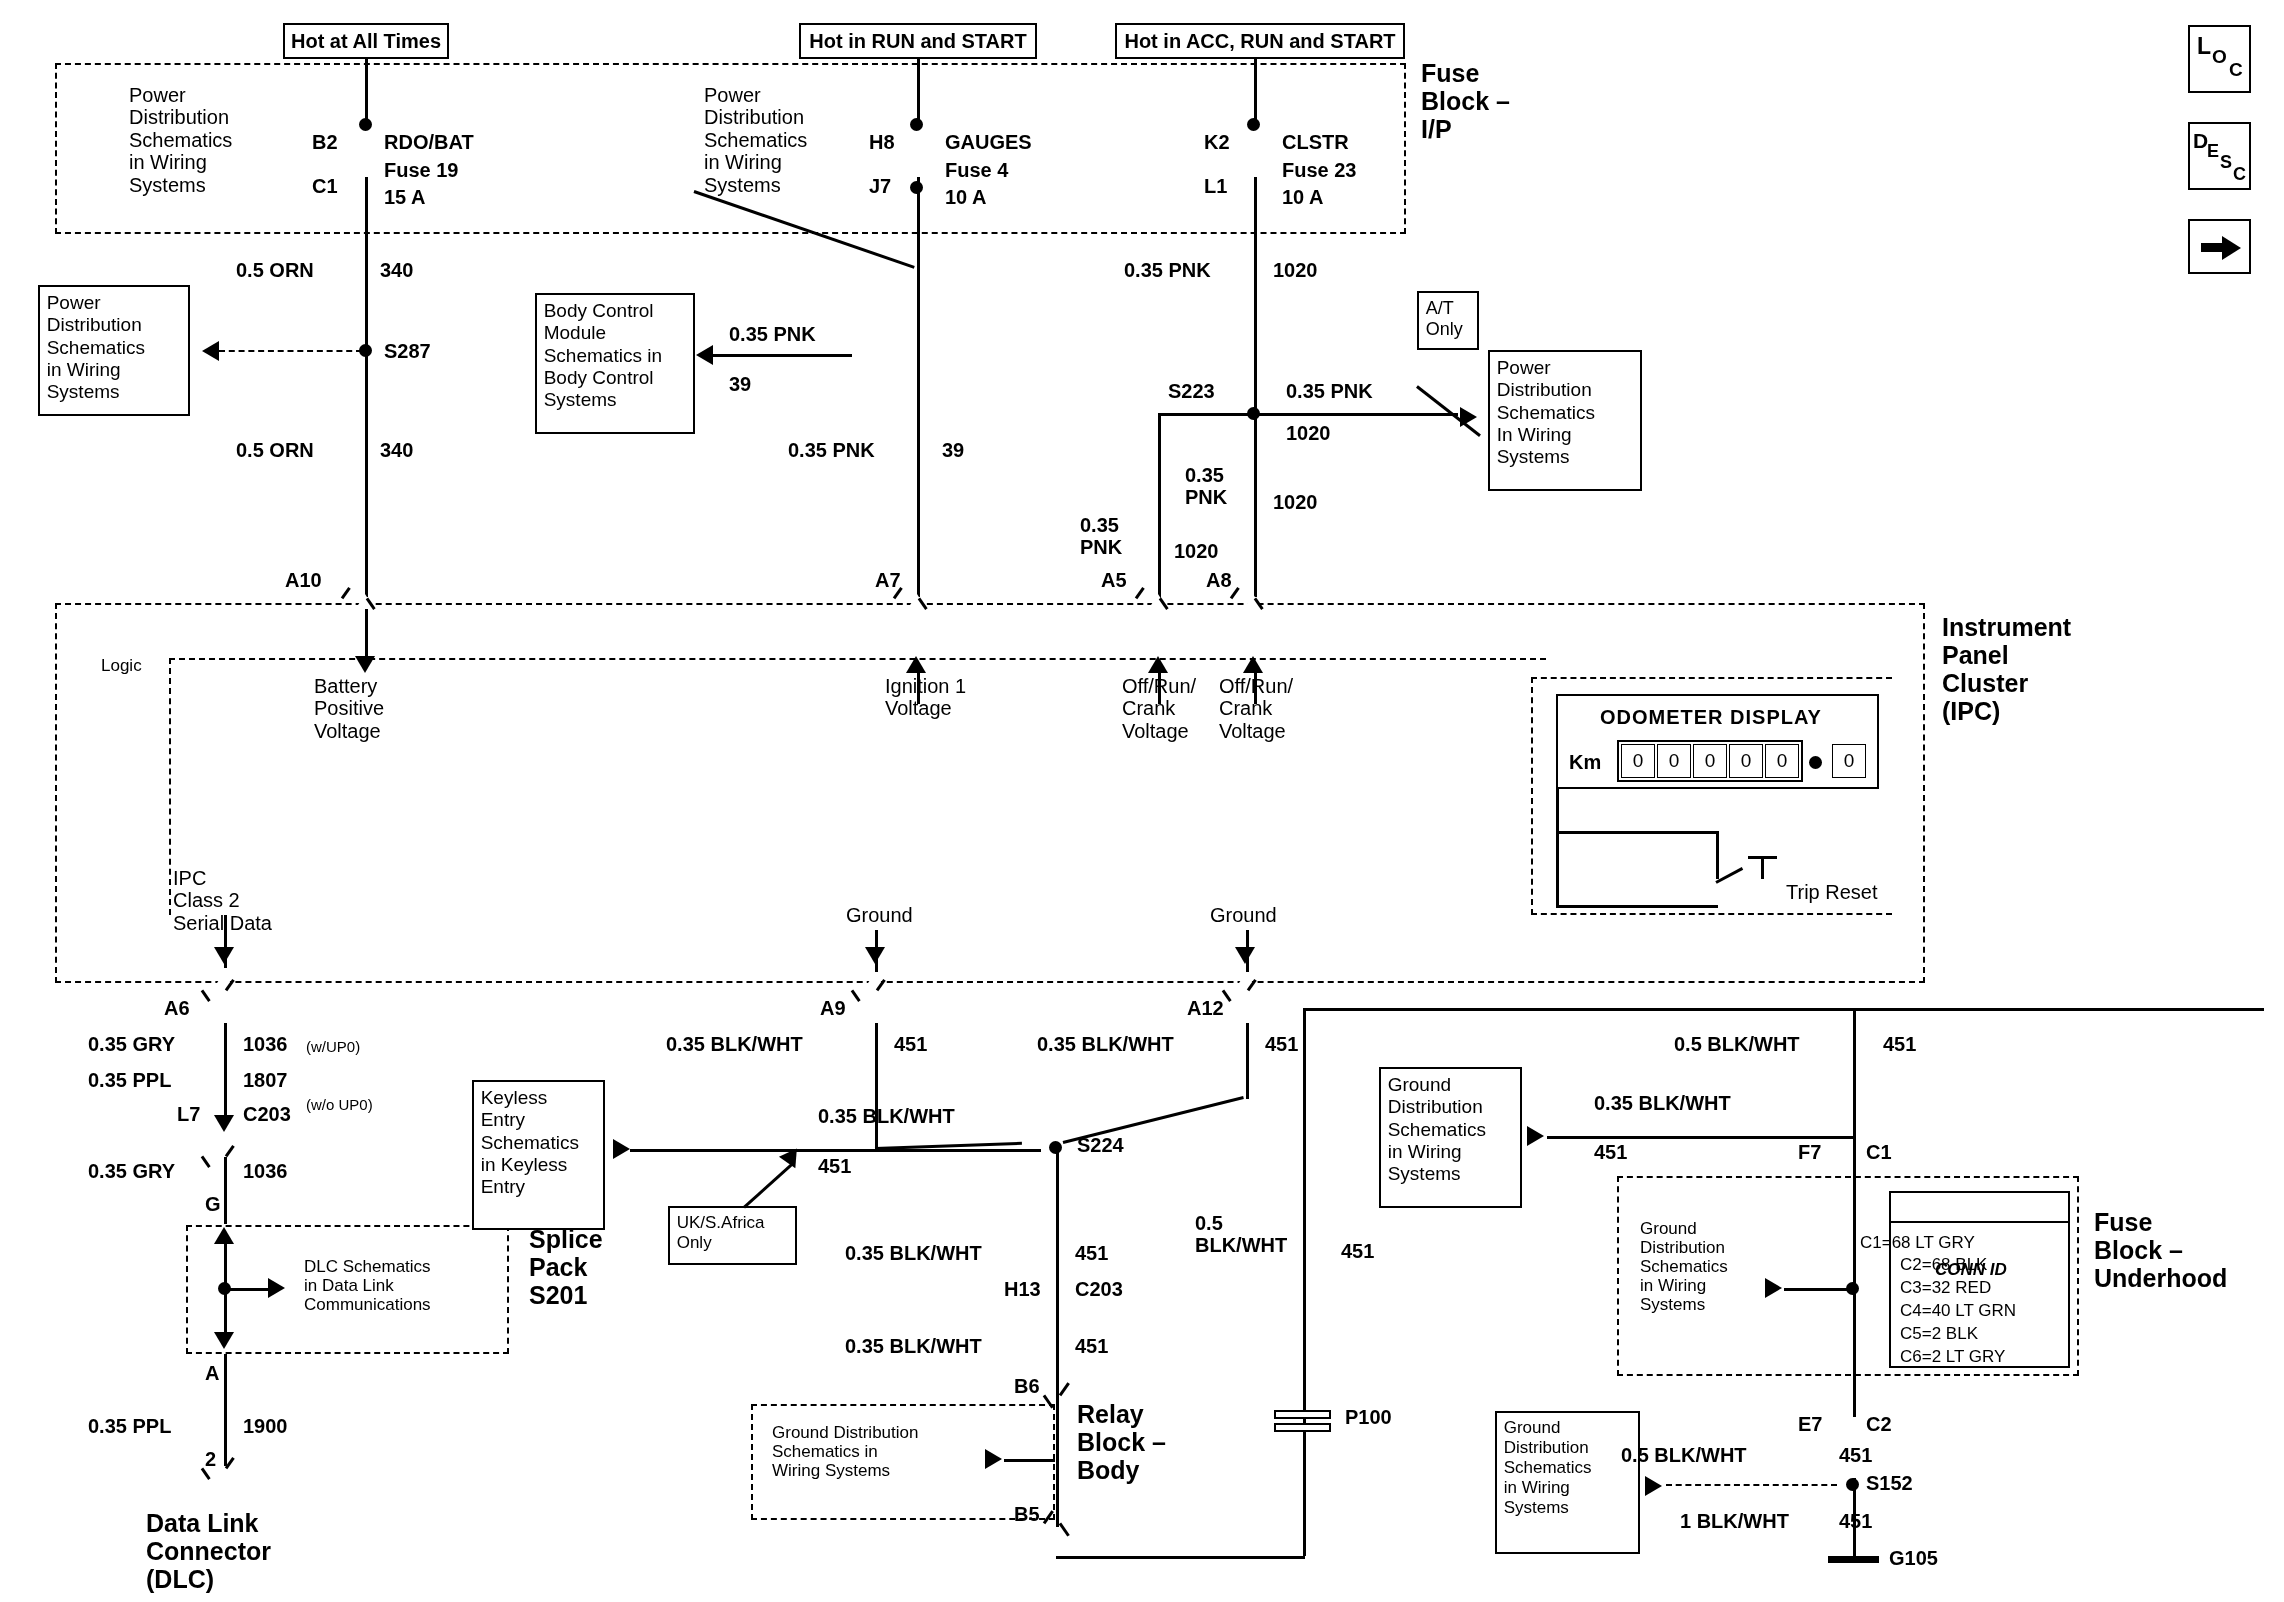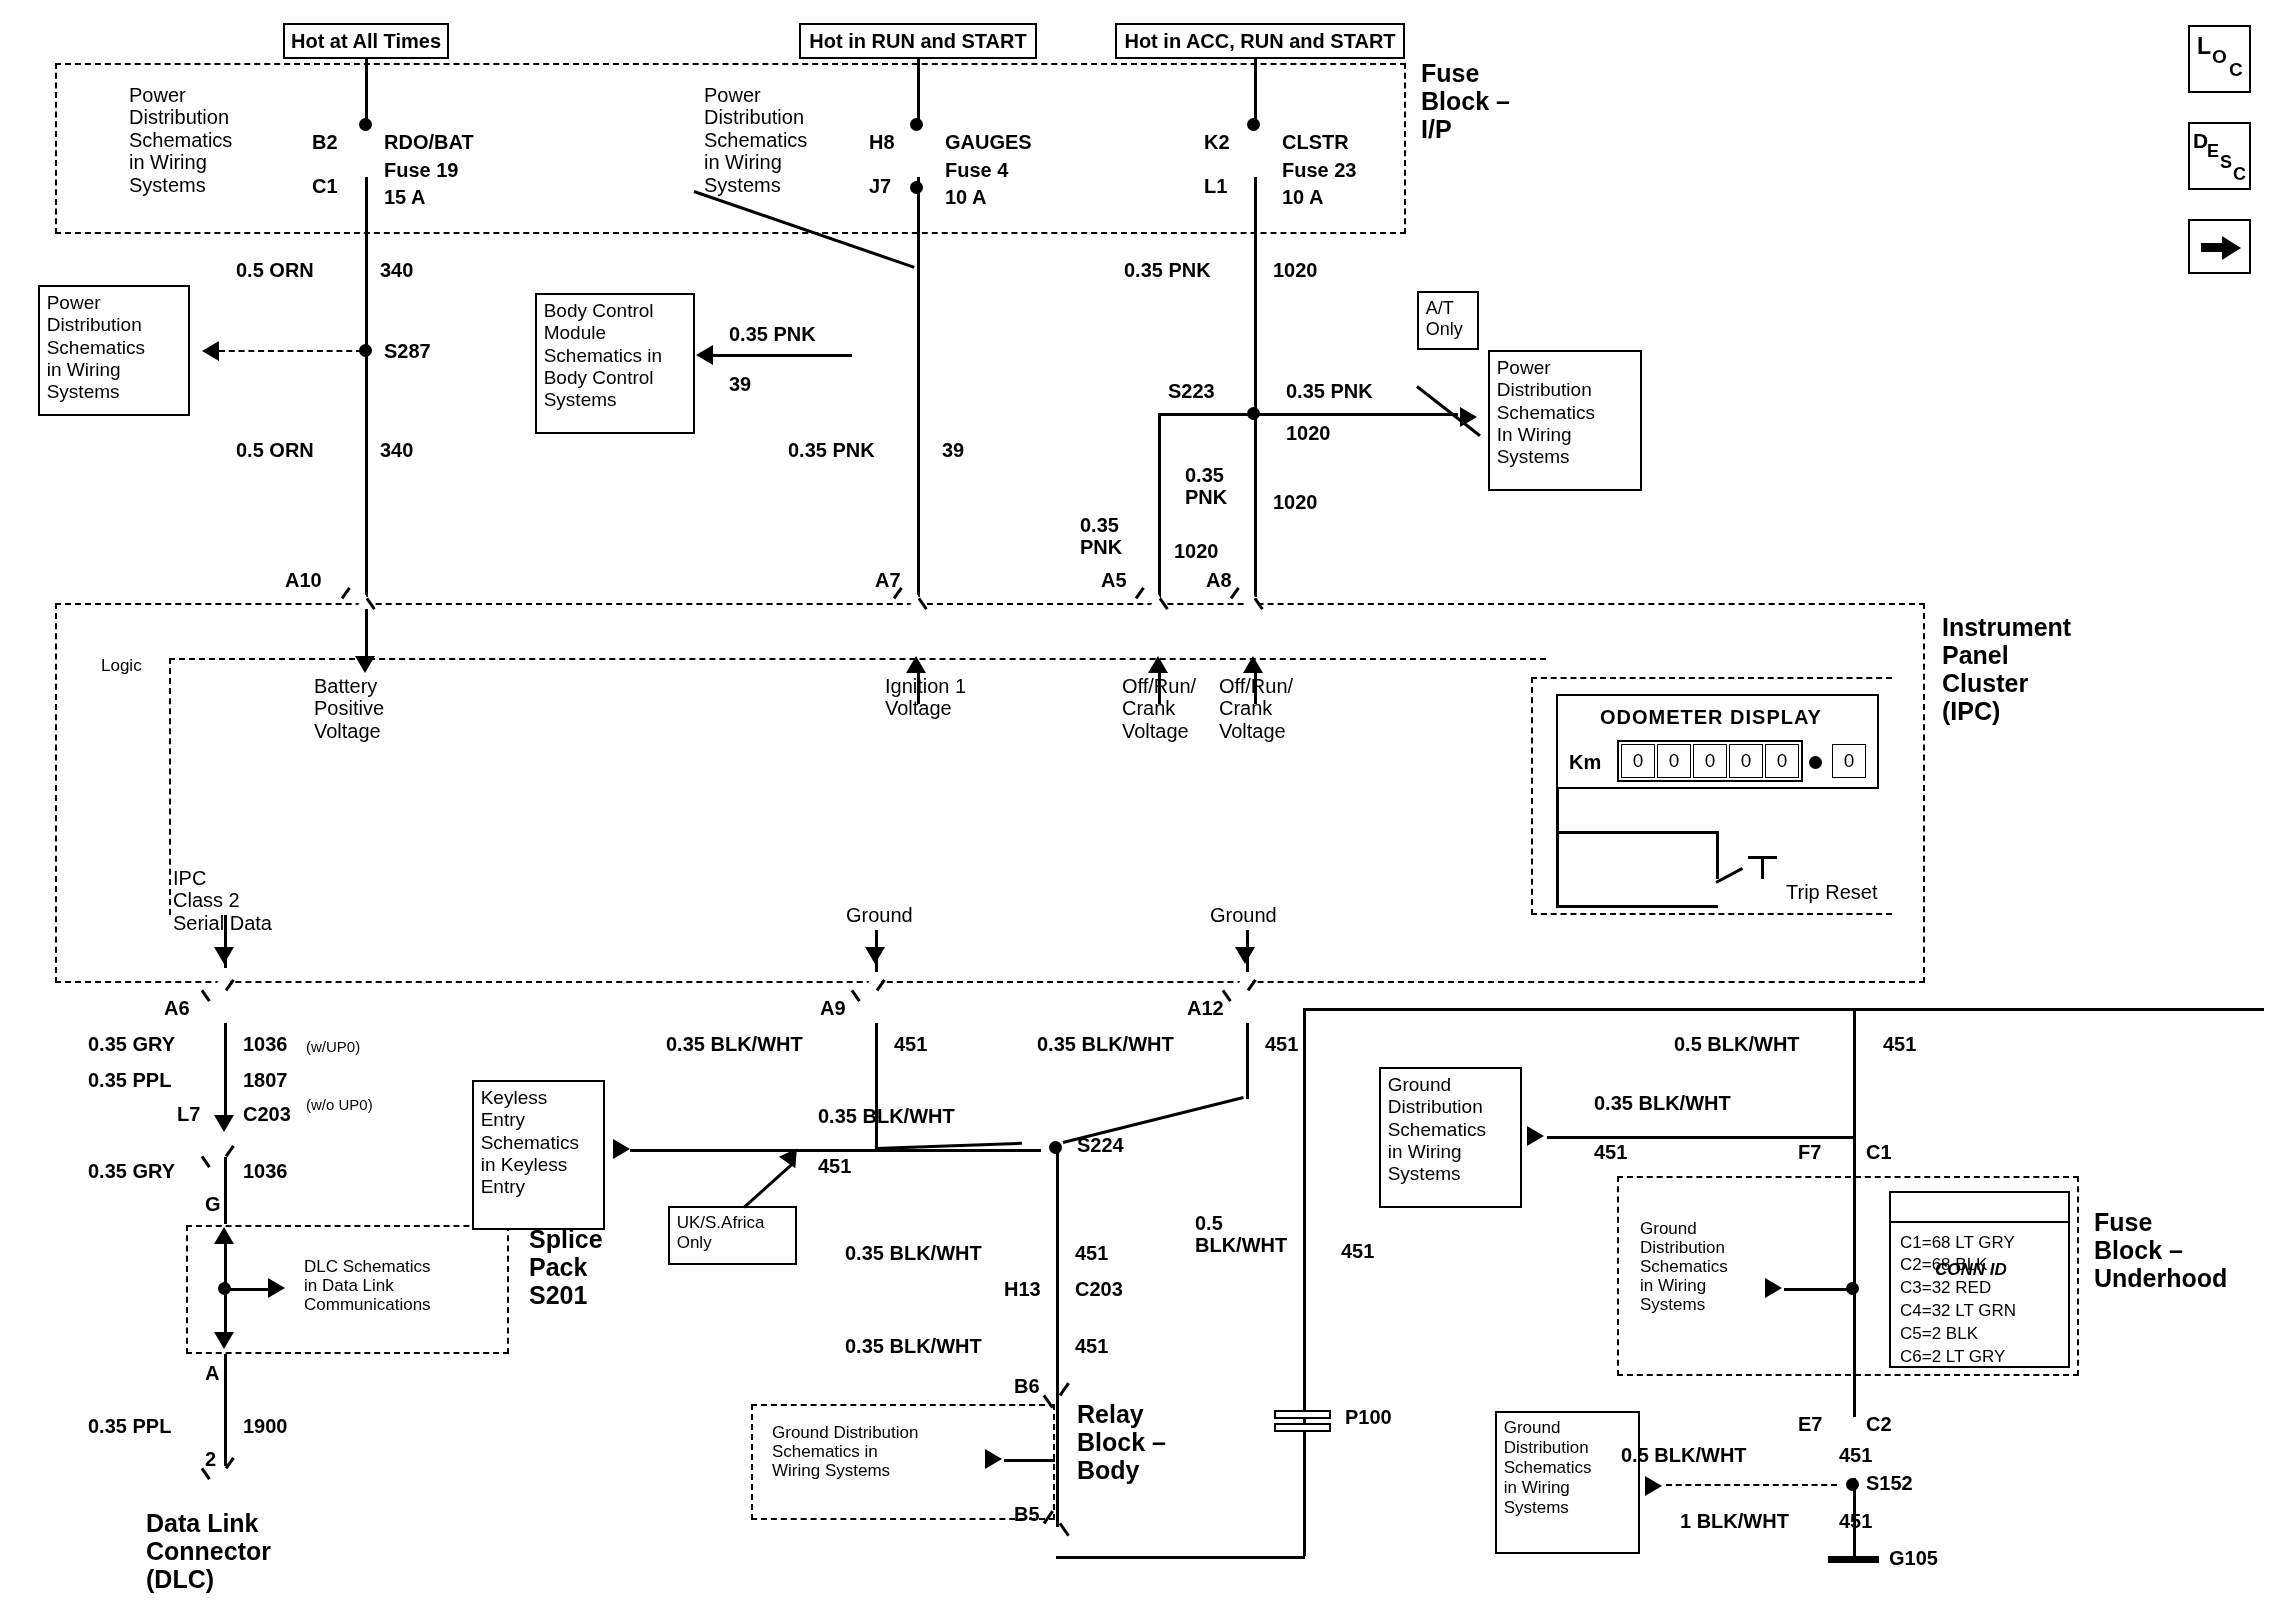--- a/index.html
+++ b/index.html
@@ -387,24 +387,24 @@
 in Wiring
 Systems</div>
   <div class="arrowR" style="left:1765px;top:1278px;"></div>
   <div class="ln h" style="left:1784px;top:1288px;width:68px;"></div>
   <div class="dot" style="left:1846px;top:1282px;"></div>
   <div class="ln v" style="left:1853px;top:1141px;height:276px;"></div>
 
   <div class="box" style="left:1889px;top:1191px;width:181px;height:177px;"></div>
   <div class="box" style="left:1889px;top:1191px;width:181px;height:32px;"></div>
   <div class="t b s" style="left:1935px;top:1260px;font-style:italic;">CONN ID</div>
-  <div class="t s" style="left:1900px;top:1233px;"><span>C1=68 LT GRY</span></div>
+  <div class="t s" style="left:1860px;top:1233px;"><span>C1=68 LT GRY</span></div>
   <div class="t s" style="left:1900px;top:1255px;"><span>C2=68 BLK</span></div>
   <div class="t s" style="left:1900px;top:1278px;"><span>C3=32 RED</span></div>
-  <div class="t s" style="left:1900px;top:1301px;"><span>C4=32 LT GRN</span></div>
+  <div class="t s" style="left:1900px;top:1301px;"><span>C4=40 LT GRN</span></div>
   <div class="t s" style="left:1900px;top:1324px;"><span>C5=2 BLK</span></div>
   <div class="t s" style="left:1900px;top:1347px;"><span>C6=2 LT GRY</span></div>
 
   <div class="t b" style="left:1798px;top:1413px;">E7</div>
   <div class="t b" style="left:1866px;top:1413px;">C2</div>
   <div class="txtbox sm" style="left:1495px;top:1411px;width:145px;height:143px;"><span style="white-space:pre-line;">Ground
 Distribution
 Schematics
 in Wiring
 Systems</span></div>

